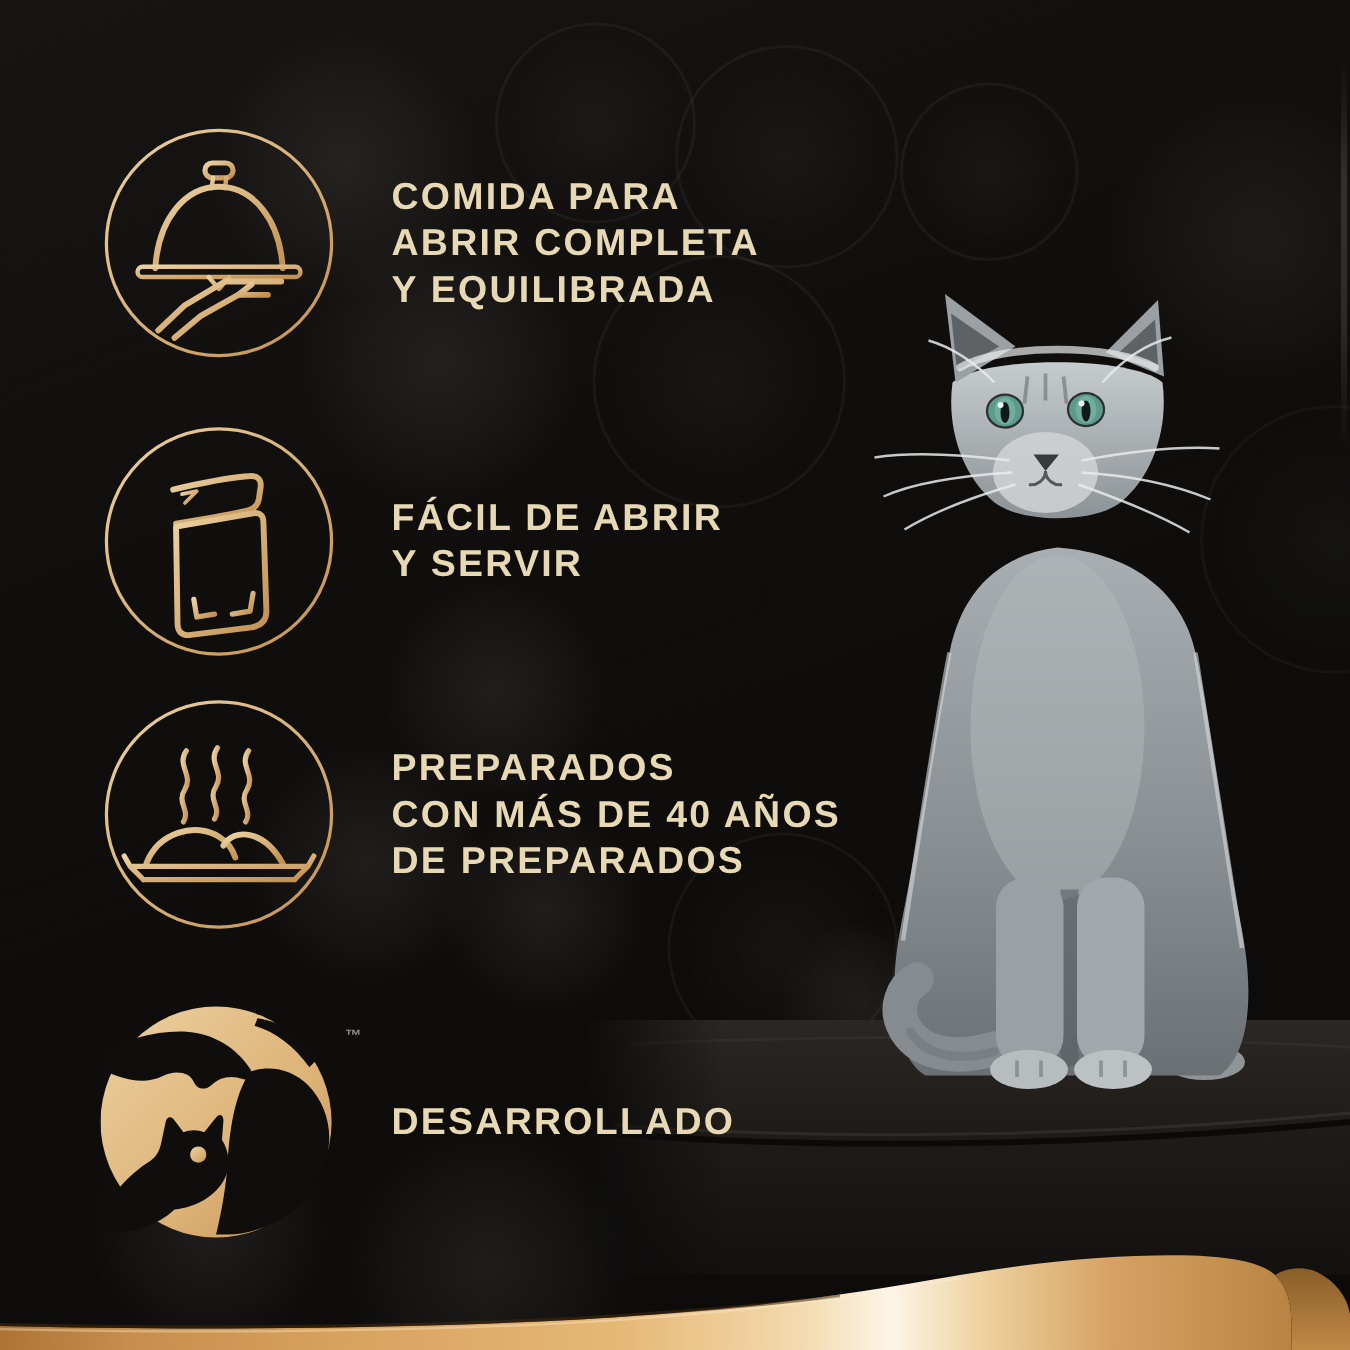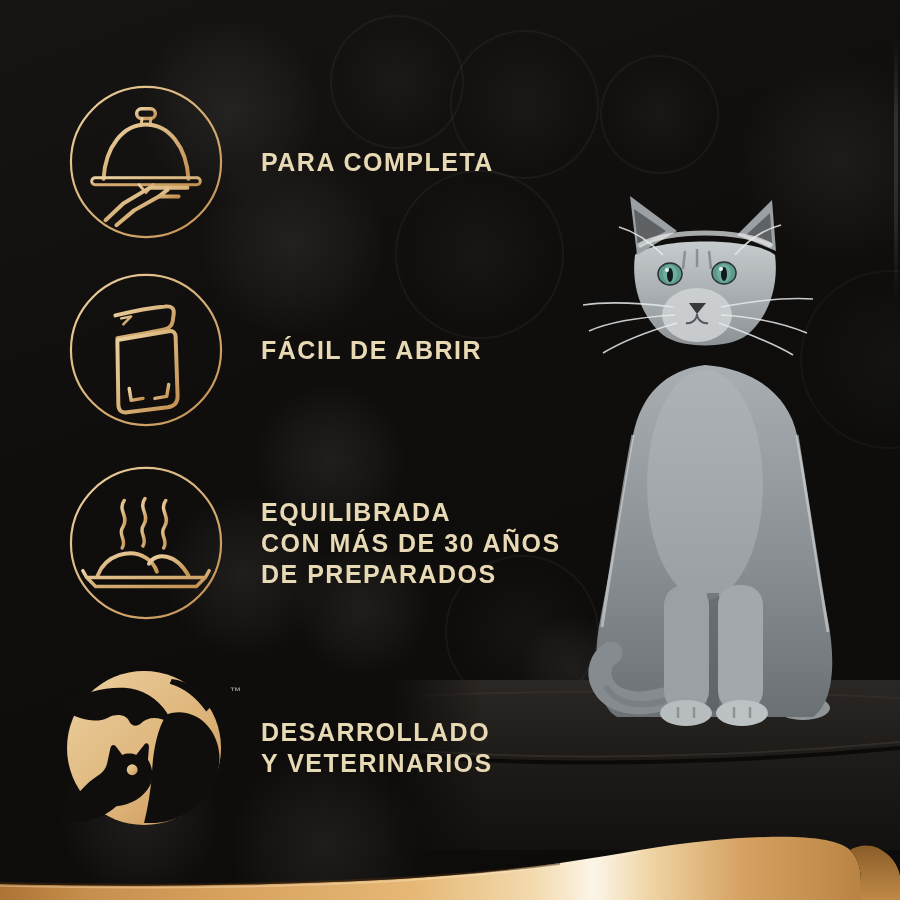--- a/index.html
+++ b/index.html
@@ -160,45 +160,48 @@
           <path d="M37,97 C39,64 57,42 80,42 C103,42 121,64 123,97" stroke-width="4"></path>
           <rect x="25" y="96" width="110" height="7" rx="3.5" stroke-width="3"></rect>
           <path d="M73,103 L80,111 L87,103" stroke-width="3"></path>
           <path d="M122,106 L84,106 L57,122 L39,139" stroke-width="4"></path>
           <path d="M113,115 L93,115 L102,108" stroke-width="4"></path>
           <path d="M93,115 L68,129 L50,144" stroke-width="4"></path>
         </g>
       </svg>
     </div>
     <div class="lines">
-      <div class="line">PARA COMPLETA</div>
-    </div>
-  </div>
-
-  <div class="feature" style="top:271px">
+      <div class="line">COMIDA PARA</div>
+      <div class="line">ABRIR COMPLETA</div>
+      <div class="line">Y EQUILIBRADA</div>
+    </div>
+  </div>
+
+  <div class="feature" style="top:282px">
     <div class="icon-wrap">
       <svg viewBox="0 0 160 160">
         <defs>
             <linearGradient id="g2" x1="0" y1="0" x2="1" y2="1">
           <stop offset="0" stop-color="#ecd2a2"></stop>
               <stop offset="1" stop-color="#c28f4f"></stop>
             </linearGradient>
           </defs>
         <g stroke="url(#g2)" fill="none" stroke-linecap="round" stroke-linejoin="round">
           <circle cx="80" cy="80" r="76" stroke-width="2.2"></circle>
           <path d="M49,45 C66,41 88,37 99,36 C106,35 109,38 108,44 L107,51 C106,57 102,59 95,60 C81,63 63,66 51,68" stroke-width="4"></path>
           <path d="M55,48 L65,46 L57,54" stroke-width="2.5"></path>
           <path d="M51,70 L103,61 C108,60 110,63 110,67 L112,127 C112,134 108,137 102,138 L61,143 C55,144 52,141 52,135 Z" stroke-width="4"></path>
           <path d="M63,119 L65,131 L77,129" stroke-width="3.5"></path>
           <path d="M103,115 L101,127 L89,129" stroke-width="3.5"></path>
         </g>
       </svg>
     </div>
     <div class="lines">
       <div class="line">FÁCIL DE ABRIR</div>
+      <div class="line">Y SERVIR</div>
     </div>
   </div>
 
   <div class="feature" style="top:464px">
     <div class="icon-wrap">
       <svg viewBox="0 0 160 160">
         <defs>
             <linearGradient id="g3" x1="0" y1="0" x2="1" y2="1">
           <stop offset="0" stop-color="#ecd2a2"></stop>
               <stop offset="1" stop-color="#c28f4f"></stop>
@@ -209,22 +212,22 @@
           <path d="M58,37 C51,47 63,53 57,63 C51,72 61,77 56,85" stroke-width="3.5"></path>
           <path d="M79,35 C72,45 84,51 78,61 C72,70 82,75 77,83" stroke-width="3.5"></path>
           <path d="M100,37 C93,47 105,53 99,63 C93,72 103,77 98,85" stroke-width="3.5"></path>
           <path d="M31,113 C39,92 64,85 80,95 C85,98 89,103 91,109" stroke-width="4"></path>
           <path d="M83,101 C90,89 110,90 123,113" stroke-width="4"></path>
           <path d="M20,115 L140,115 M20,115 L16,108 M140,115 L144,108 M20,115 L29,124 M140,115 L131,124 M29,124 L131,124" stroke-width="3.5"></path>
         </g>
       </svg>
     </div>
     <div class="lines">
-      <div class="line">EQUILIBRADA</div>
-      <div class="line">CON MÁS DE 30 AÑOS</div>
+      <div class="line">PREPARADOS</div>
+      <div class="line">CON MÁS DE 40 AÑOS</div>
       <div class="line">DE PREPARADOS</div>
     </div>
   </div>
 
   <div class="feature" style="top:669px">
     <div class="icon-wrap">
       <svg viewBox="0 0 160 160">
         <defs>
           <linearGradient id="g4" x1="0" y1="0" x2="1" y2="1">
             <stop offset="0" stop-color="#ecd0a0"></stop>
@@ -239,21 +242,20 @@
           <path d="M101,46 C115,41 130,45 140,55 C151,66 156,82 154,97 C151,119 138,137 119,147 C108,153 96,156 86,156 L78,156 C82,140 85,122 86,105 C87,88 90,62 101,46 Z"></path>
           <path d="M0,146 C6,130 18,116 34,106 C38,103 40,99 41,94 L44,80 C45,76 48,76 50,79 L56,87 C60,85 66,85 70,87 L78,77 C80,74 83,75 83,79 L82,92 C87,100 88,110 84,118 C78,130 64,138 50,139 C36,152 16,156 0,154 Z"></path>
           <circle cx="93" cy="112" r="3"></circle>
         </g>
         <circle cx="66" cy="102" r="5.5" fill="url(#g4)"></circle>
       </svg>
       <span class="tm">™</span>
     </div>
     <div class="lines">
       <div class="line">DESARROLLADO</div>
-      <div class="line">Y VETERINARIOS</div>
     </div>
   </div>
 
   <svg class="ribbon" width="900" height="120" viewBox="0 0 900 120">
     <defs>
       <linearGradient id="goldband" x1="0" y1="0" x2="1" y2="0">
         <stop offset="0" stop-color="#ad7335"></stop>
         <stop offset="0.10" stop-color="#c68e4c"></stop>
         <stop offset="0.28" stop-color="#d9a360"></stop>
         <stop offset="0.48" stop-color="#e6b876"></stop>

